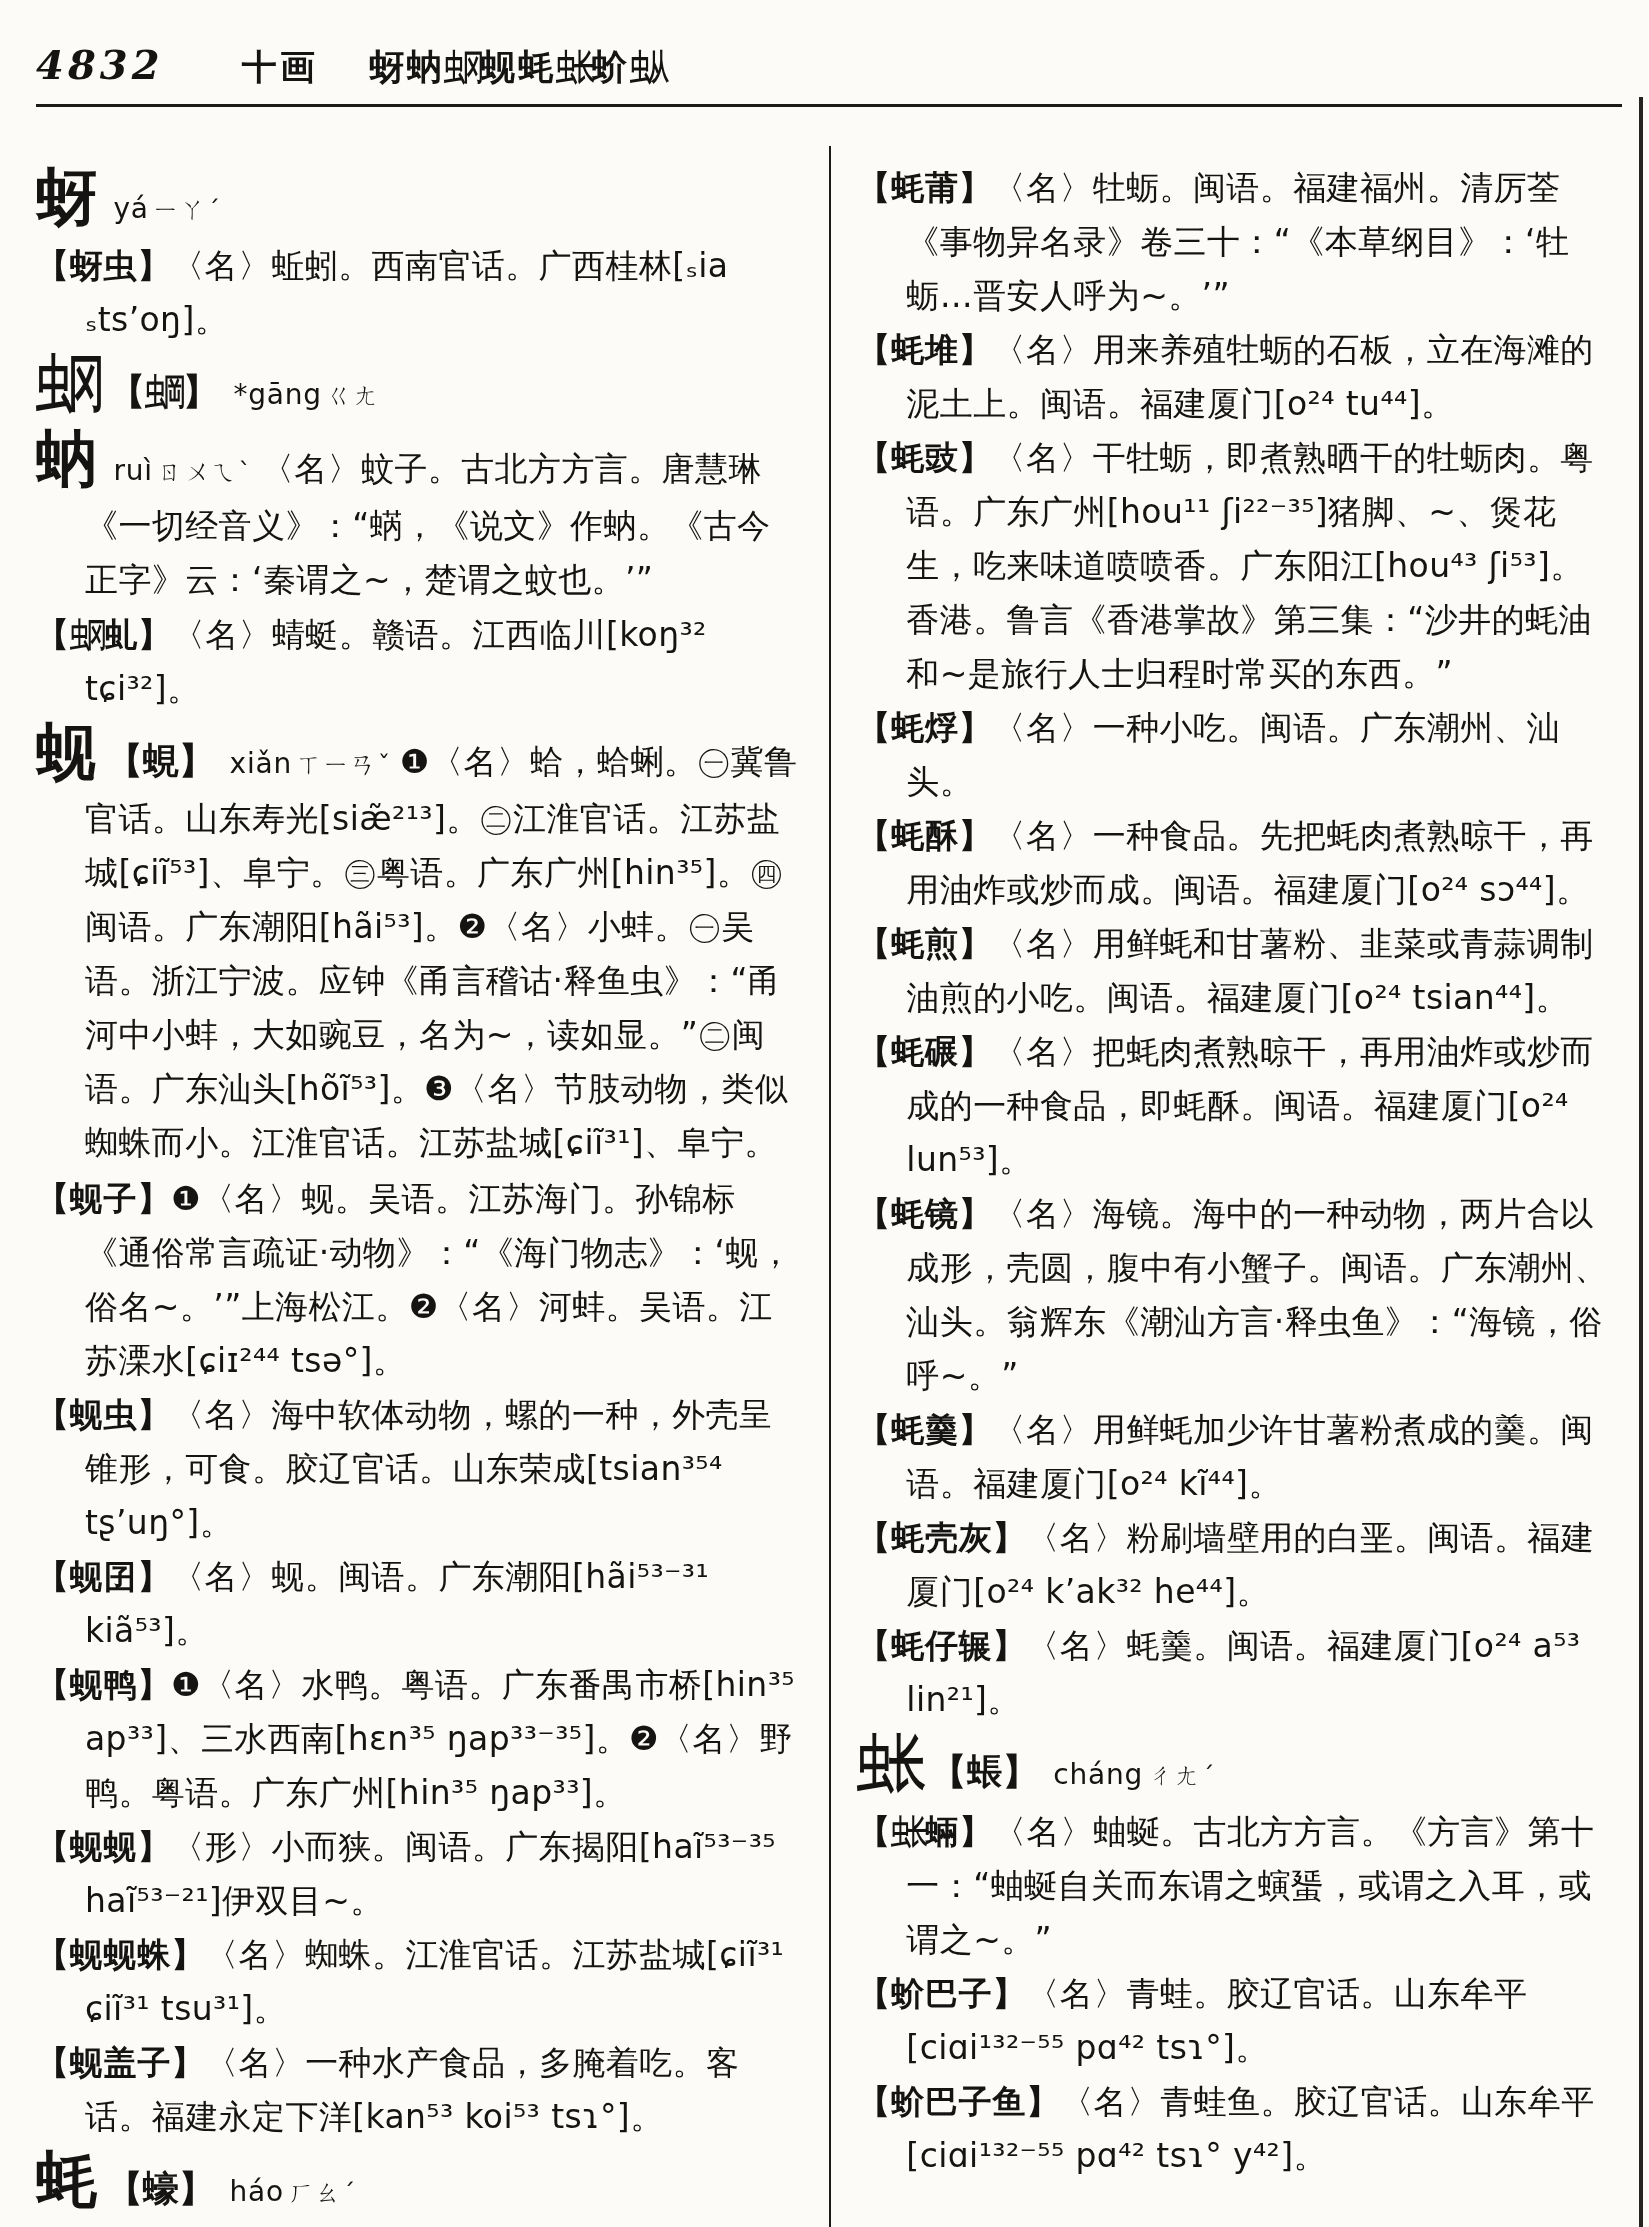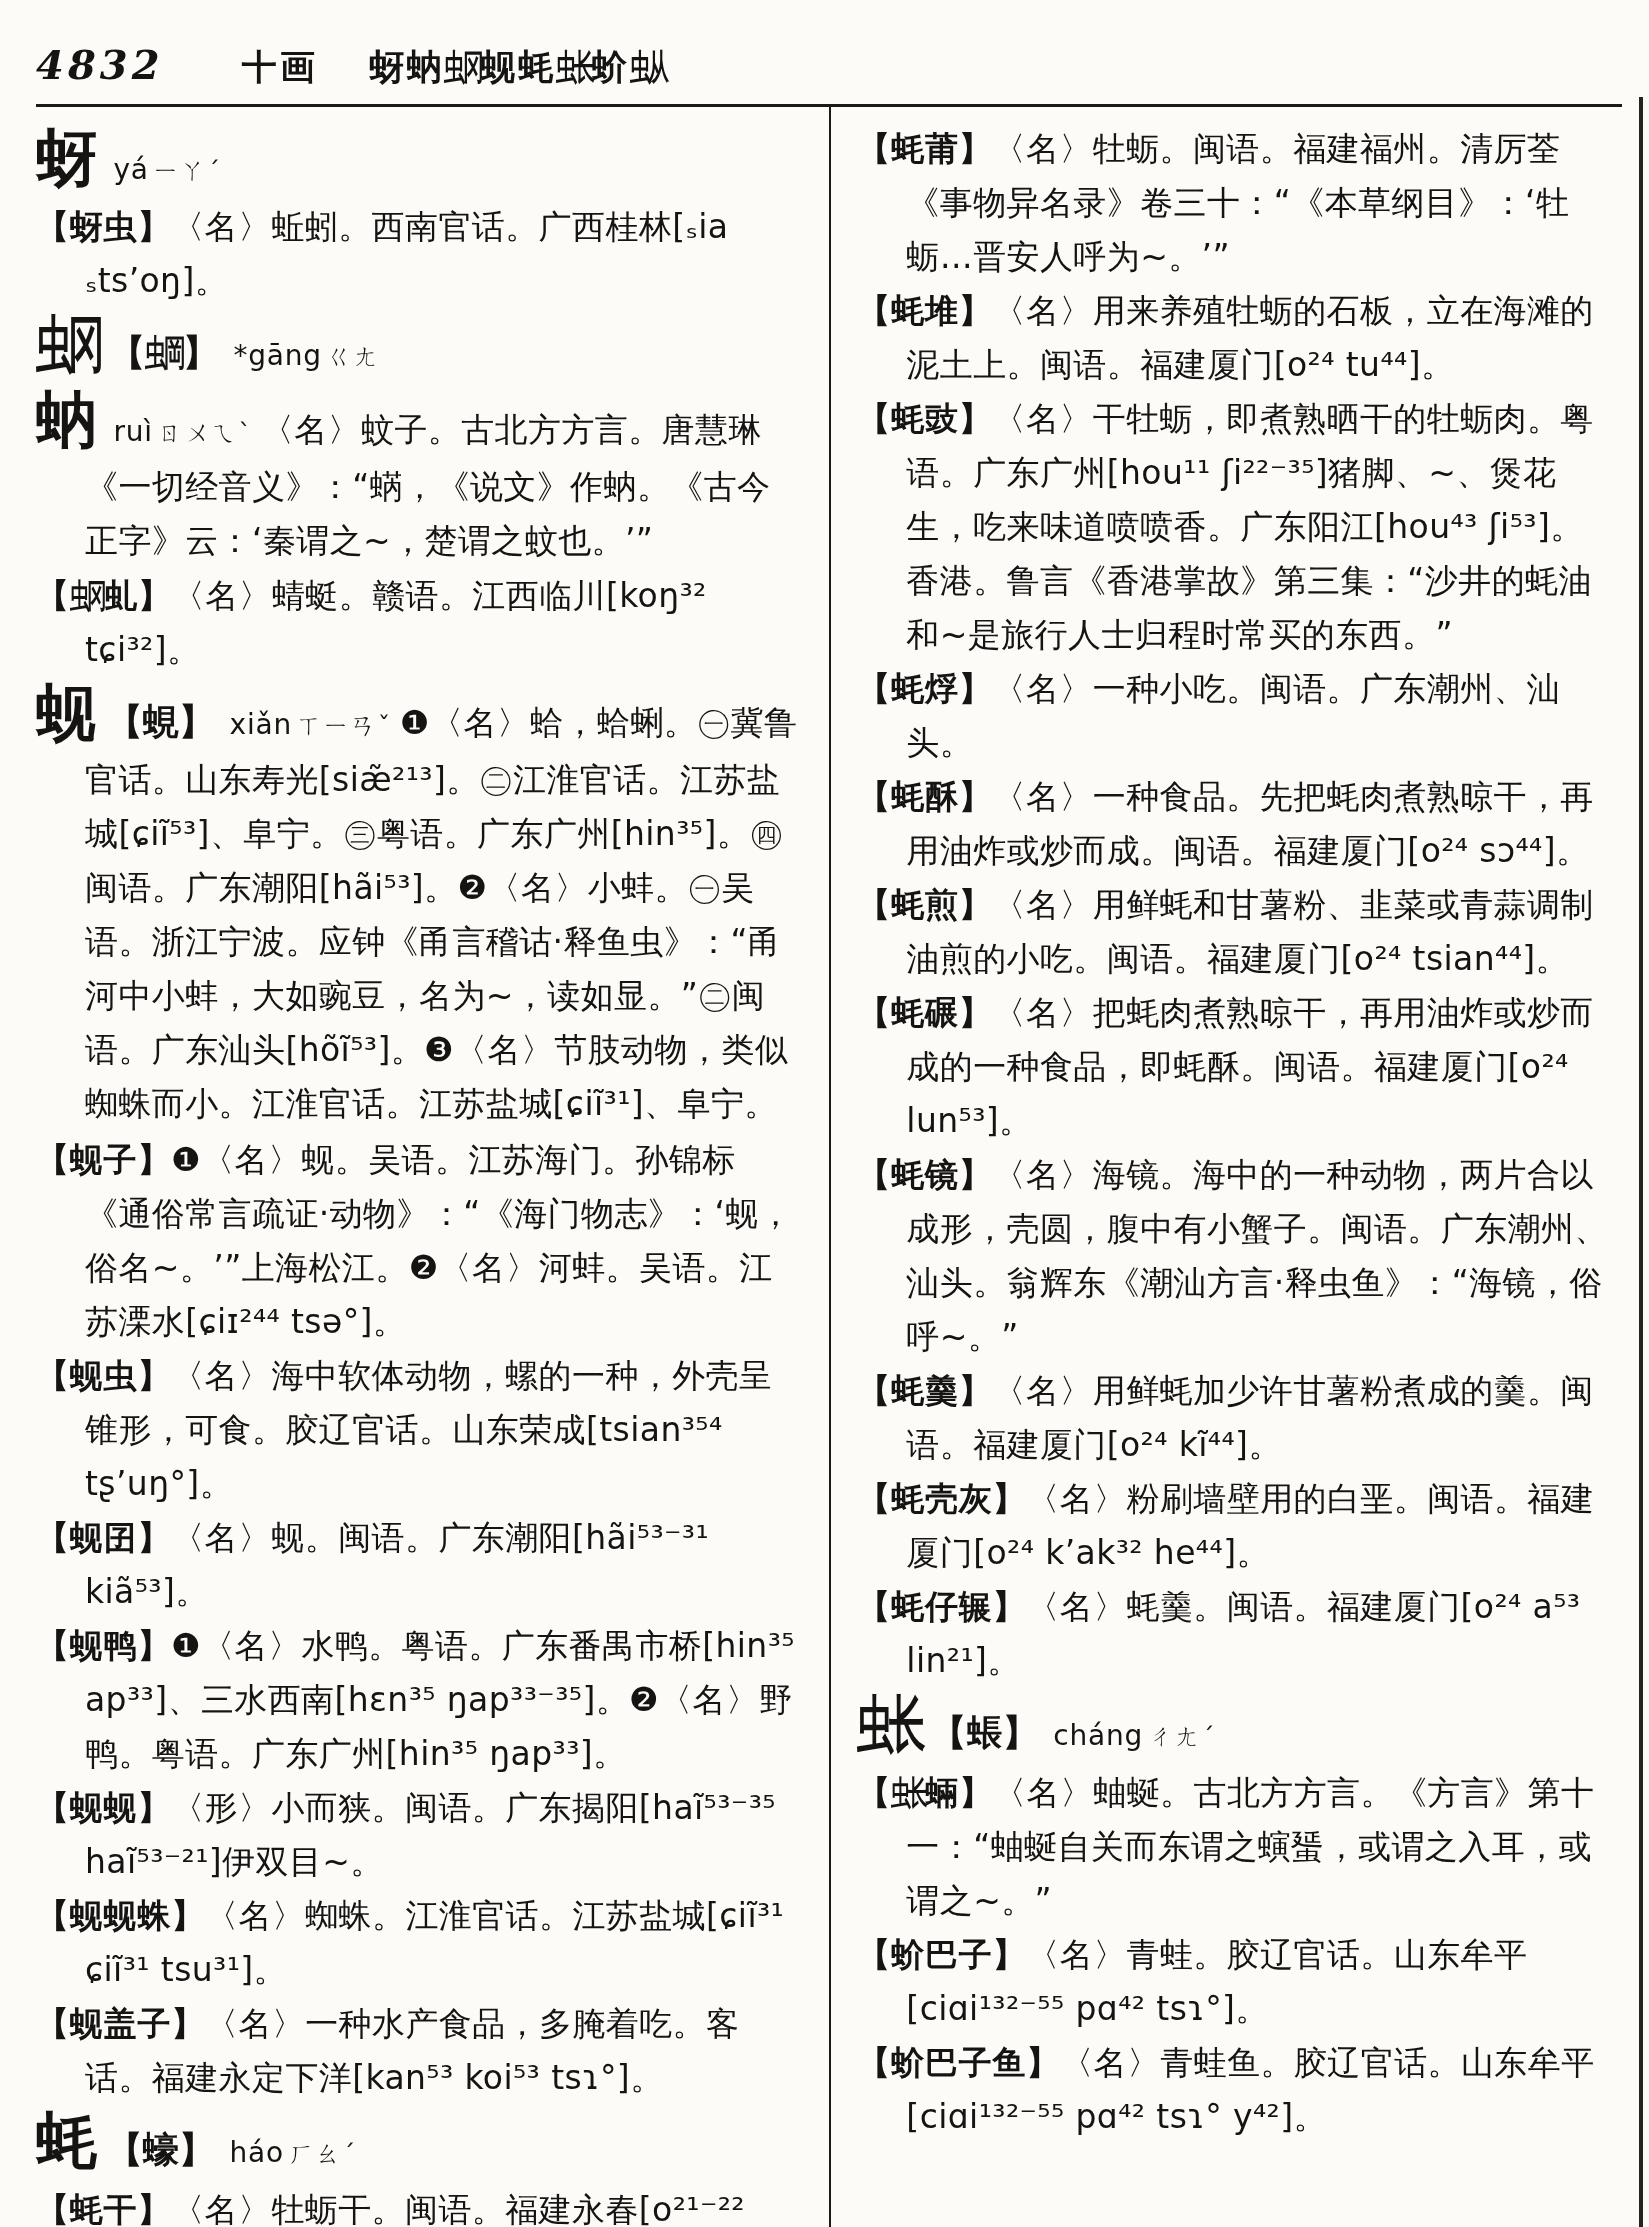--- a/index.html
+++ b/index.html
@@ -1,21 +1,21 @@
 <!DOCTYPE html>
 <html lang="zh" style="font-size:13.2px"><head>
 <meta charset="utf-8">
 <style>
   html,body{margin:0;padding:0;}
   body{
     width:1650px;height:2227px;overflow:hidden;
     background:#fcfbf7;color:#151413;
     font-family:"DejaVu Sans","Liberation Sans",sans-serif;
   }
-  .page{position:relative;width:1650px;height:2227px;display:flex;flex-direction:column;box-sizing:border-box;}
+  .page{position:relative;width:1650px;height:2227px;display:flex;flex-direction:column;box-sizing:border-box;gap:39px;}
   
   .header{
     margin:0 28px 0 36px;padding:20px 0 13.2px;
     border-bottom:3.3px solid #1b1a18;
     display:flex;align-items:baseline;
   }
   .pageno{font-family:"DejaVu Serif","Liberation Serif",serif;font-style:italic;font-weight:700;font-size:40px;letter-spacing:4.1px;}
   .stroke{margin-left:78px;font-size:35px;font-weight:700;letter-spacing:3.3px;}
   .charlist{margin-left:51px;font-size:35px;font-weight:700;letter-spacing:2.5px;white-space:nowrap;margin-top:24px;}
   

